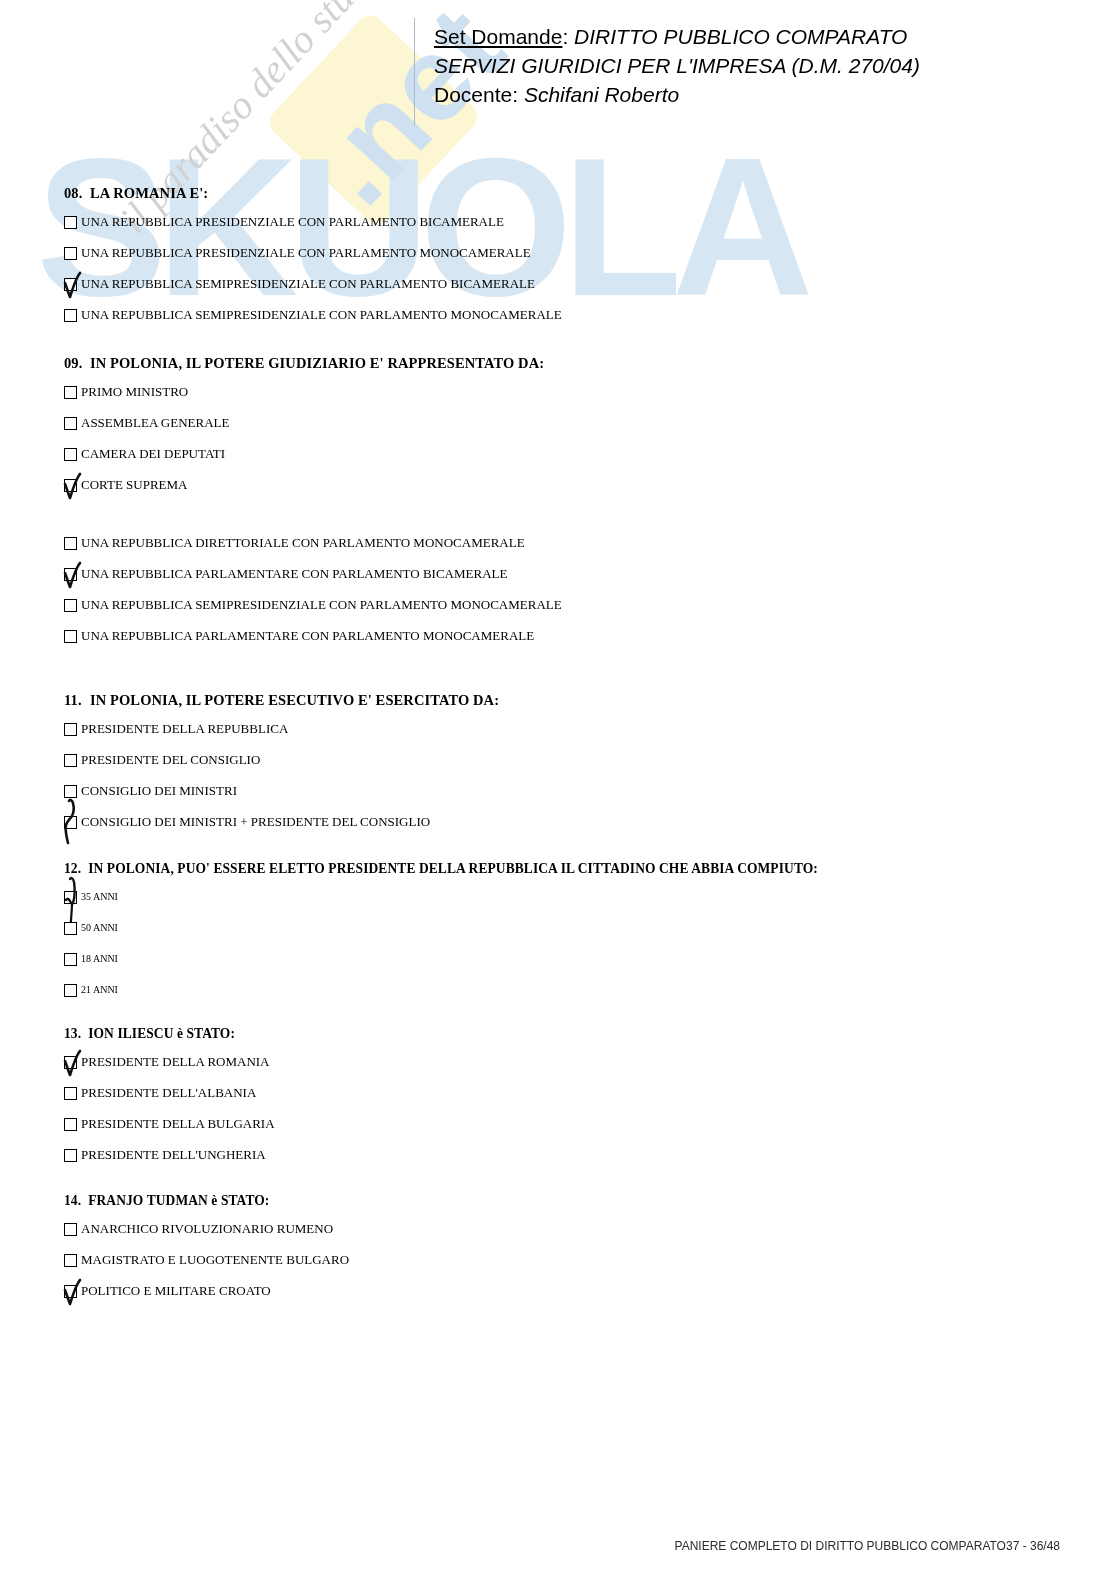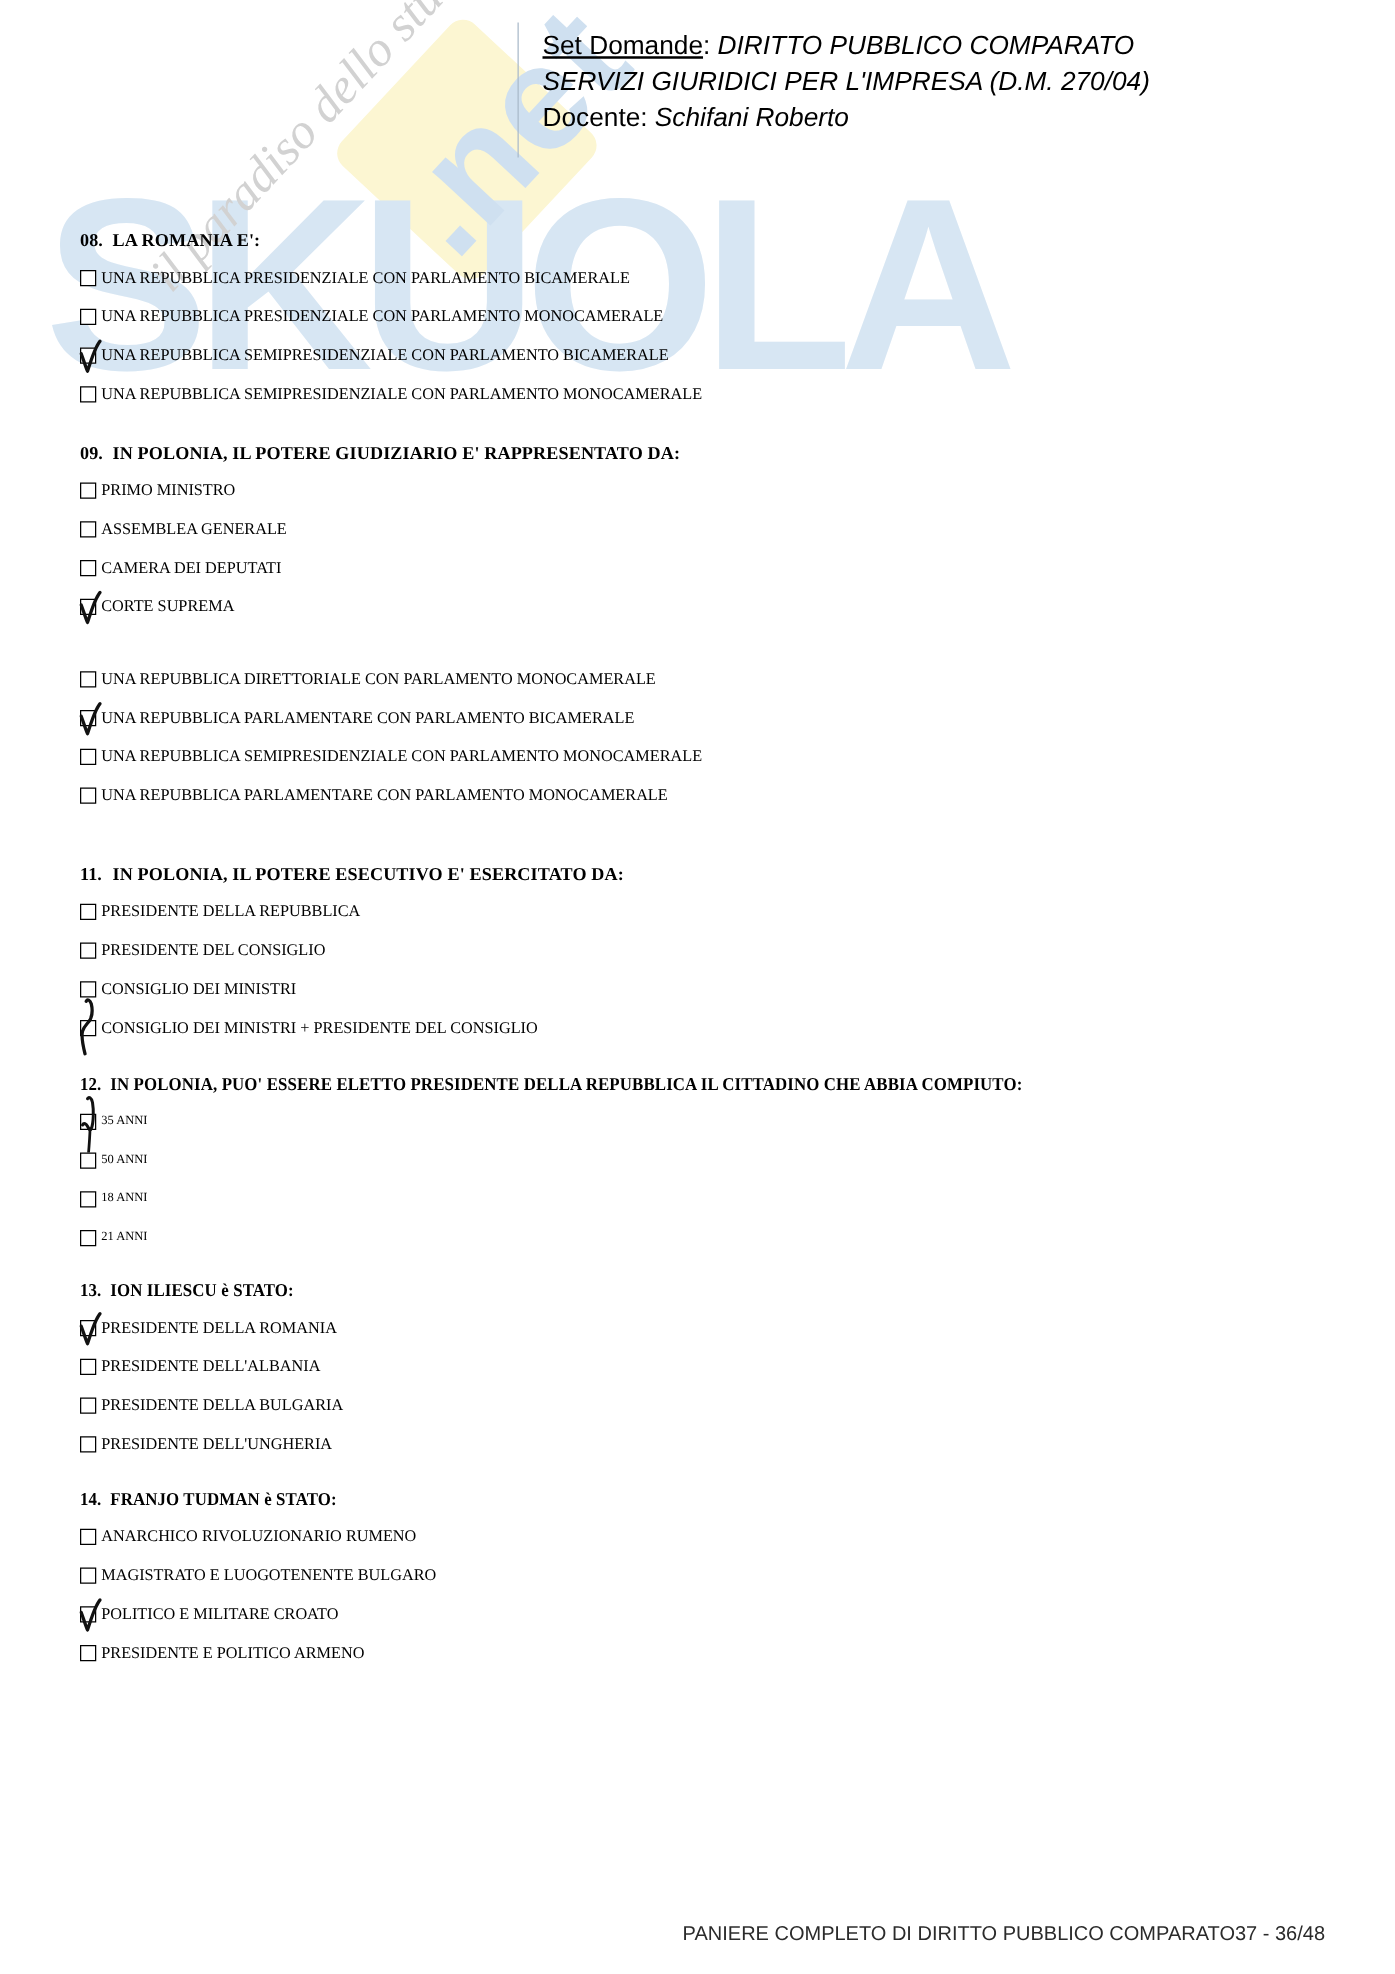--- a/index.html
+++ b/index.html
@@ -197,21 +197,21 @@
     left: 0;
     top: 1539px;
     width: 1116px;
     z-index: 3;
   }
   .footer-text {
     position: absolute;
     right: 56px;
     top: 0;
     font-family: "Liberation Sans", "DejaVu Sans", sans-serif;
-    font-size: 16px;
+    font-size: 12px;
     color: #2b2b2b;
     white-space: nowrap;
     padding-left: 28px;
   }
 </style>
 </head>
 <body>
 
 <div id="watermark-layer">
   <div class="wm-yellow"></div>
@@ -392,23 +392,19 @@
           <span class="option-label">MAGISTRATO E LUOGOTENENTE BULGARO</span>
         </div>
         <div class="option-row">
           <div class="checkbox">
             <svg class="tick" viewBox="0 0 22 30">
               <path d="M3 12 C4.5 16 6 21 8 26 C10 20 12 13 15 7 C16 5 17 3 18 2" fill="none" stroke="#111" stroke-width="2.6" stroke-linecap="round" stroke-linejoin="round"></path>
             </svg>
           </div>
           <span class="option-label">POLITICO E MILITARE CROATO</span>
         </div>
-        <div class="option-row">
-          <div class="checkbox"></div>
-          <span class="option-label">PRESIDENTE E POLITICO ARMENO</span>
-        </div>
       </div>
     </div>
   </div>
 
 <div id="page-footer">
   <div class="footer-text">PANIERE COMPLETO DI DIRITTO PUBBLICO COMPARATO37 - 36/48</div>
 </div>
 
 </body></html>

